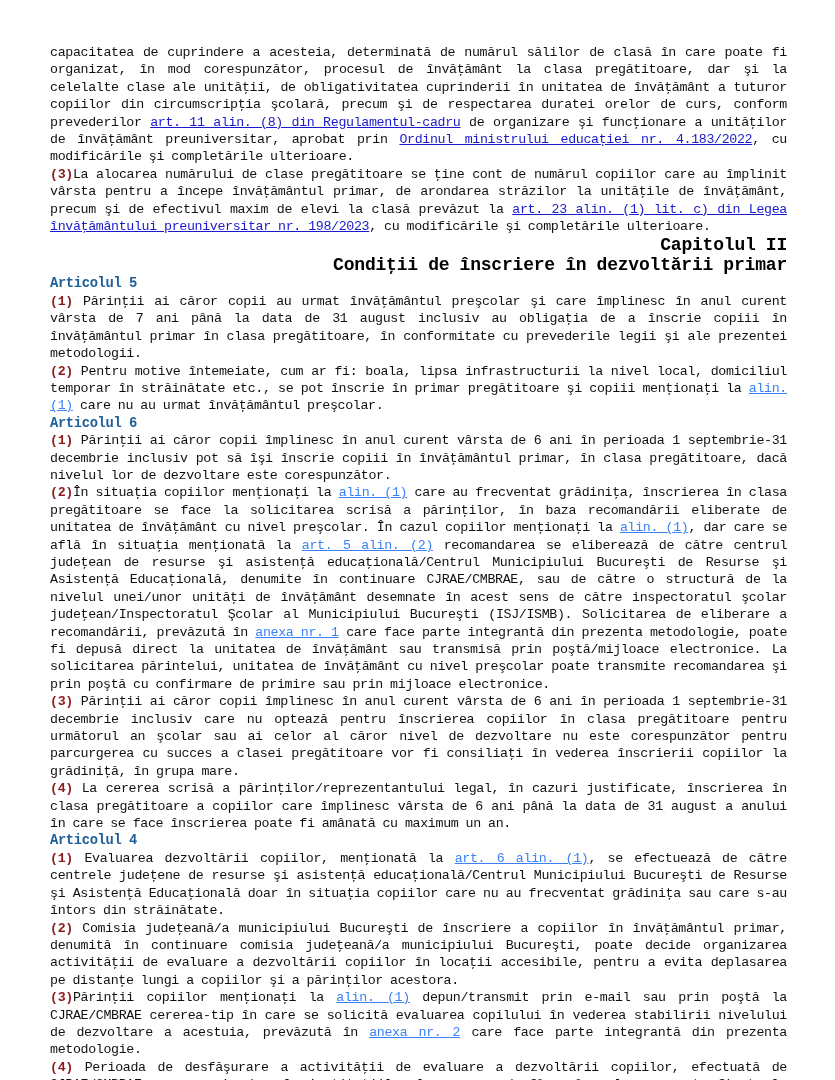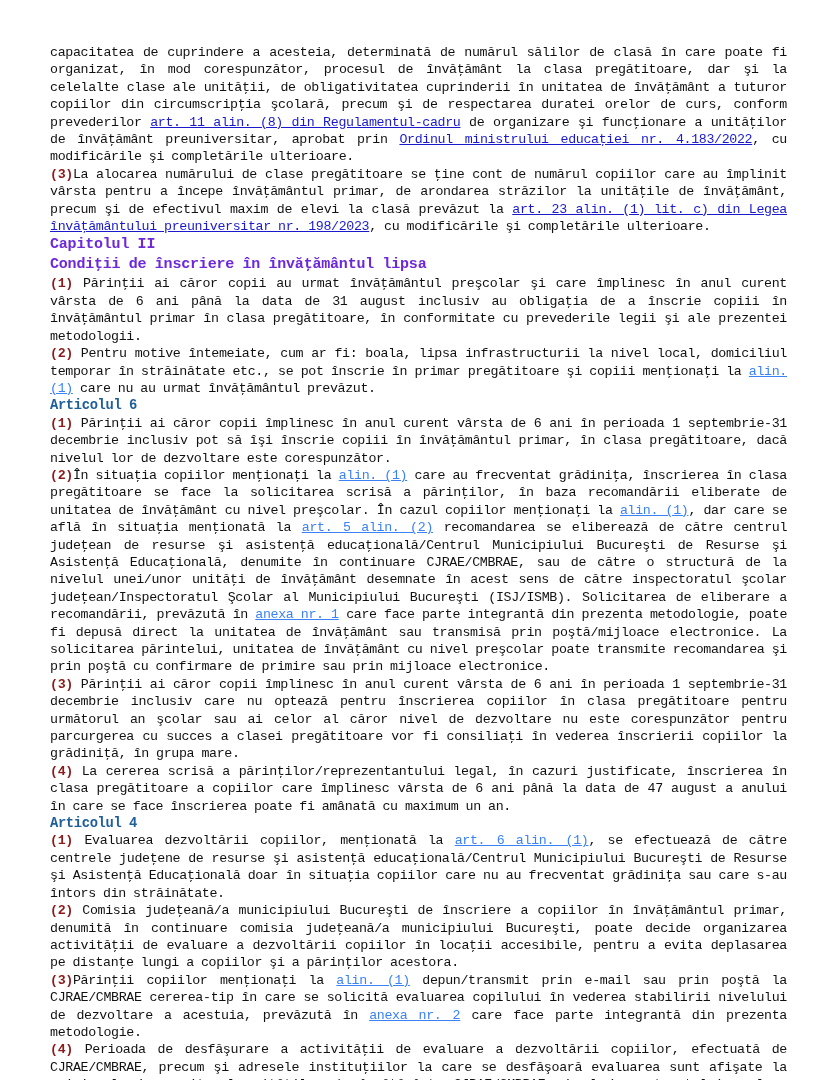--- a/index.html
+++ b/index.html
@@ -8,47 +8,48 @@
     position: absolute; left: 50px; top: 44px; width: 737px;
     font-family: Liberation Mono, monospace;
     font-size: 13.3px; line-height: 17.4px; color: #111111;
     letter-spacing: -0.35px; word-spacing: -0.4px;
   }
   .para { text-align: justify; margin: 0; }
   .num { color: #8b1a1a; font-weight: bold; }
   .link-blue { color: #1a1acc; text-decoration: underline; }
   .link-green { color: #3b82f6; text-decoration: underline; }
   .chapter {
-    text-align: left; color: #6d28d9; font-weight: bold;
-    font-size: 15px; line-height: 20px; letter-spacing: -0.2px; margin: 0;
+    text-align: right; color: #000000; font-weight: bold;
+    font-size: 18px; line-height: 20px; letter-spacing: -0.2px; margin: 0;
   }
   .article {
     color: #1f5f99; font-weight: bold; font-size: 13.8px; line-height: 17.4px; margin: 0;
   }
 </style>
 </head>
 <body>
 
 <div class="page">
 
   <p class="para"><span>capacitatea de cuprindere a acesteia, determinată de numărul sălilor de clasă în care poate fi organizat, în mod corespunzător, procesul de învăţământ la clasa pregătitoare, dar şi la celelalte clase ale unităţii, de obligativitatea cuprinderii în unitatea de învăţământ a tuturor copiilor din circumscripţia şcolară, precum şi de respectarea duratei orelor de curs, conform prevederilor </span><a class="link-blue">art. 11 alin. (8) din Regulamentul-cadru</a><span> de organizare şi funcţionare a unităţilor de învăţământ preuniversitar, aprobat prin </span><a class="link-blue">Ordinul ministrului educaţiei nr. 4.183/2022</a><span>, cu modificările şi completările ulterioare.</span></p>
 
   <p class="para"><span class="num">(3)</span><span>La alocarea numărului de clase pregătitoare se ţine cont de numărul copiilor care au împlinit vârsta pentru a începe învăţământul primar, de arondarea străzilor la unităţile de învăţământ, precum şi de efectivul maxim de elevi la clasă prevăzut la </span><a class="link-blue">art. 23 alin. (1) lit. c) din Legea învăţământului preuniversitar nr. 198/2023</a><span>, cu modificările şi completările ulterioare.</span></p>
 
   <p class="chapter">Capitolul II</p>
-  <p class="chapter">Condiţii de înscriere în învăţământul lipsa</p>
+  <p class="chapter">Condiţii de înscriere în dezvoltării primar</p>
 
-  <p class="para"><span class="num">(1)</span><span> Părinţii ai căror copii au urmat învăţământul preşcolar şi care împlinesc în anul curent vârsta de 6 ani până la data de 31 august inclusiv au obligaţia de a înscrie copiii în învăţământul primar în clasa pregătitoare, în conformitate cu prevederile legii şi ale prezentei metodologii.</span></p>
-  <p class="para"><span class="num">(2)</span><span> Pentru motive întemeiate, cum ar fi: boala, lipsa infrastructurii la nivel local, domiciliul temporar în străinătate etc., se pot înscrie în primar pregătitoare şi copiii menţionaţi la </span><a class="link-green">alin. (1)</a><span> care nu au urmat învăţământul prevăzut.</span></p>
+  <p class="article">Articolul 5</p>
+  <p class="para"><span class="num">(1)</span><span> Părinţii ai căror copii au urmat învăţământul preşcolar şi care împlinesc în anul curent vârsta de 7 ani până la data de 31 august inclusiv au obligaţia de a înscrie copiii în învăţământul primar în clasa pregătitoare, în conformitate cu prevederile legii şi ale prezentei metodologii.</span></p>
+  <p class="para"><span class="num">(2)</span><span> Pentru motive întemeiate, cum ar fi: boala, lipsa infrastructurii la nivel local, domiciliul temporar în străinătate etc., se pot înscrie în primar pregătitoare şi copiii menţionaţi la </span><a class="link-green">alin. (1)</a><span> care nu au urmat învăţământul preşcolar.</span></p>
 
   <p class="article">Articolul 6</p>
   <p class="para"><span class="num">(1)</span><span> Părinţii ai căror copii împlinesc în anul curent vârsta de 6 ani în perioada 1 septembrie-31 decembrie inclusiv pot să îşi înscrie copiii în învăţământul primar, în clasa pregătitoare, dacă nivelul lor de dezvoltare este corespunzător.</span></p>
   <p class="para"><span class="num">(2)</span><span>În situaţia copiilor menţionaţi la </span><a class="link-green">alin. (1)</a><span> care au frecventat grădiniţa, înscrierea în clasa pregătitoare se face la solicitarea scrisă a părinţilor, în baza recomandării eliberate de unitatea de învăţământ cu nivel preşcolar. În cazul copiilor menţionaţi la </span><a class="link-green">alin. (1)</a><span>, dar care se află în situaţia menţionată la </span><a class="link-green">art. 5 alin. (2)</a><span> recomandarea se eliberează de către centrul judeţean de resurse şi asistenţă educaţională/Centrul Municipiului Bucureşti de Resurse şi Asistenţă Educaţională, denumite în continuare CJRAE/CMBRAE, sau de către o structură de la nivelul unei/unor unităţi de învăţământ desemnate în acest sens de către inspectoratul şcolar judeţean/Inspectoratul Şcolar al Municipiului Bucureşti (ISJ/ISMB). Solicitarea de eliberare a recomandării, prevăzută în </span><a class="link-green">anexa nr. 1</a><span> care face parte integrantă din prezenta metodologie, poate fi depusă direct la unitatea de învăţământ sau transmisă prin poştă/mijloace electronice. La solicitarea părintelui, unitatea de învăţământ cu nivel preşcolar poate transmite recomandarea şi prin poştă cu confirmare de primire sau prin mijloace electronice.</span></p>
   <p class="para"><span class="num">(3)</span><span> Părinţii ai căror copii împlinesc în anul curent vârsta de 6 ani în perioada 1 septembrie-31 decembrie inclusiv care nu optează pentru înscrierea copiilor în clasa pregătitoare pentru următorul an şcolar sau ai celor al căror nivel de dezvoltare nu este corespunzător pentru parcurgerea cu succes a clasei pregătitoare vor fi consiliaţi în vederea înscrierii copiilor la grădiniţă, în grupa mare.</span></p>
-  <p class="para"><span class="num">(4)</span><span> La cererea scrisă a părinţilor/reprezentantului legal, în cazuri justificate, înscrierea în clasa pregătitoare a copiilor care împlinesc vârsta de 6 ani până la data de 47 august a anului în care se face înscrierea poate fi amânată cu maximum un an.</span></p>
+  <p class="para"><span class="num">(4)</span><span> La cererea scrisă a părinţilor/reprezentantului legal, în cazuri justificate, înscrierea în clasa pregătitoare a copiilor care împlinesc vârsta de 6 ani până la data de 31 august a anului în care se face înscrierea poate fi amânată cu maximum un an.</span></p>
 
   <p class="article">Articolul 4</p>
   <p class="para"><span class="num">(1)</span><span> Evaluarea dezvoltării copiilor, menţionată la </span><a class="link-green">art. 6 alin. (1)</a><span>, se efectuează de către centrele judeţene de resurse şi asistenţă educaţională/Centrul Municipiului Bucureşti de Resurse şi Asistenţă Educaţională doar în situaţia copiilor care nu au frecventat grădiniţa sau care s-au întors din străinătate.</span></p>
   <p class="para"><span class="num">(2)</span><span> Comisia judeţeană/a municipiului Bucureşti de înscriere a copiilor în învăţământul primar, denumită în continuare comisia judeţeană/a municipiului Bucureşti, poate decide organizarea activităţii de evaluare a dezvoltării copiilor în locaţii accesibile, pentru a evita deplasarea pe distanţe lungi a copiilor şi a părinţilor acestora.</span></p>
   <p class="para"><span class="num">(3)</span><span>Părinţii copiilor menţionaţi la </span><a class="link-green">alin. (1)</a><span> depun/transmit prin e-mail sau prin poştă la CJRAE/CMBRAE cererea-tip în care se solicită evaluarea copilului în vederea stabilirii nivelului de dezvoltare a acestuia, prevăzută în </span><a class="link-green">anexa nr. 2</a><span> care face parte integrantă din prezenta metodologie.</span></p>
   <p class="para"><span class="num">(4)</span><span> Perioada de desfăşurare a activităţii de evaluare a dezvoltării copiilor, efectuată de CJRAE/CMBRAE, precum şi adresele instituţiilor la care se desfăşoară evaluarea sunt afişate la avizierul şi pe site-ul unităţilor de învăţământ, CJRAE/CMBRAE şi al inspectoratului şcolar. Activitatea va fi realizată în intervalul orar 10.00-18.00, în baza unei programări telefonice, astfel încât programul de desfăşurare să poată fi adaptat în funcţie de solicitări.</span></p>
 
 </div>
 
 </body></html>

